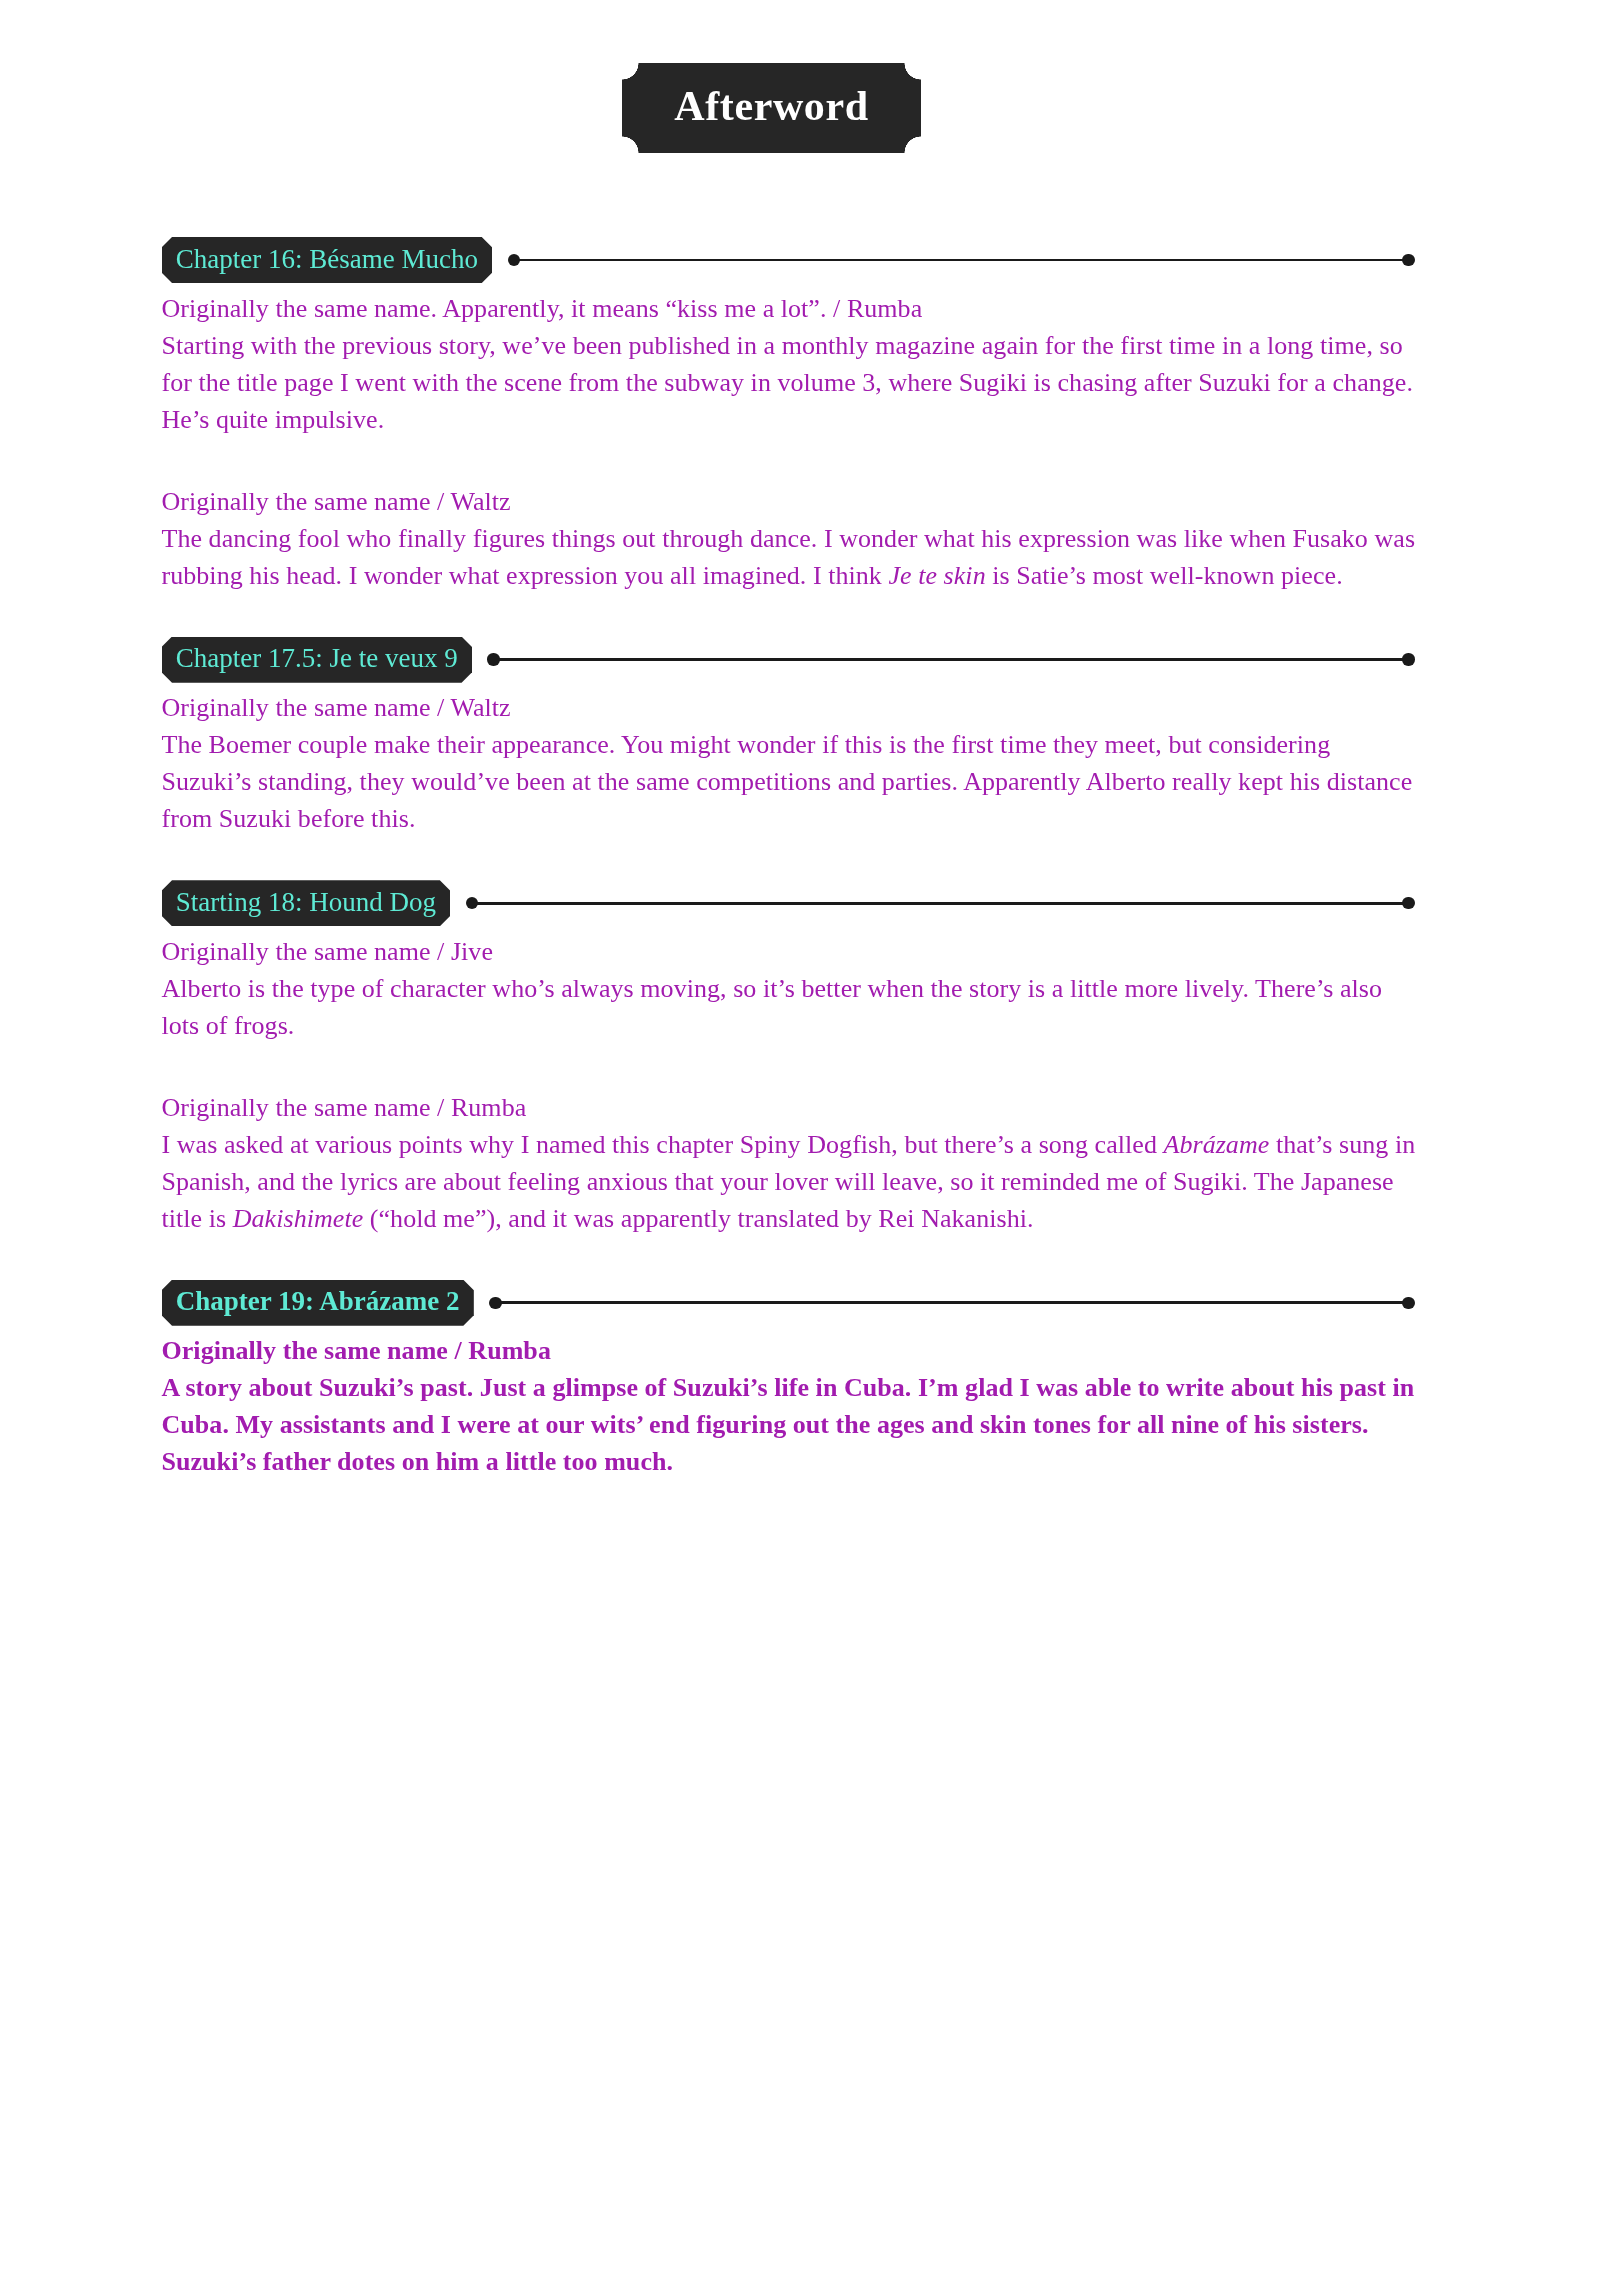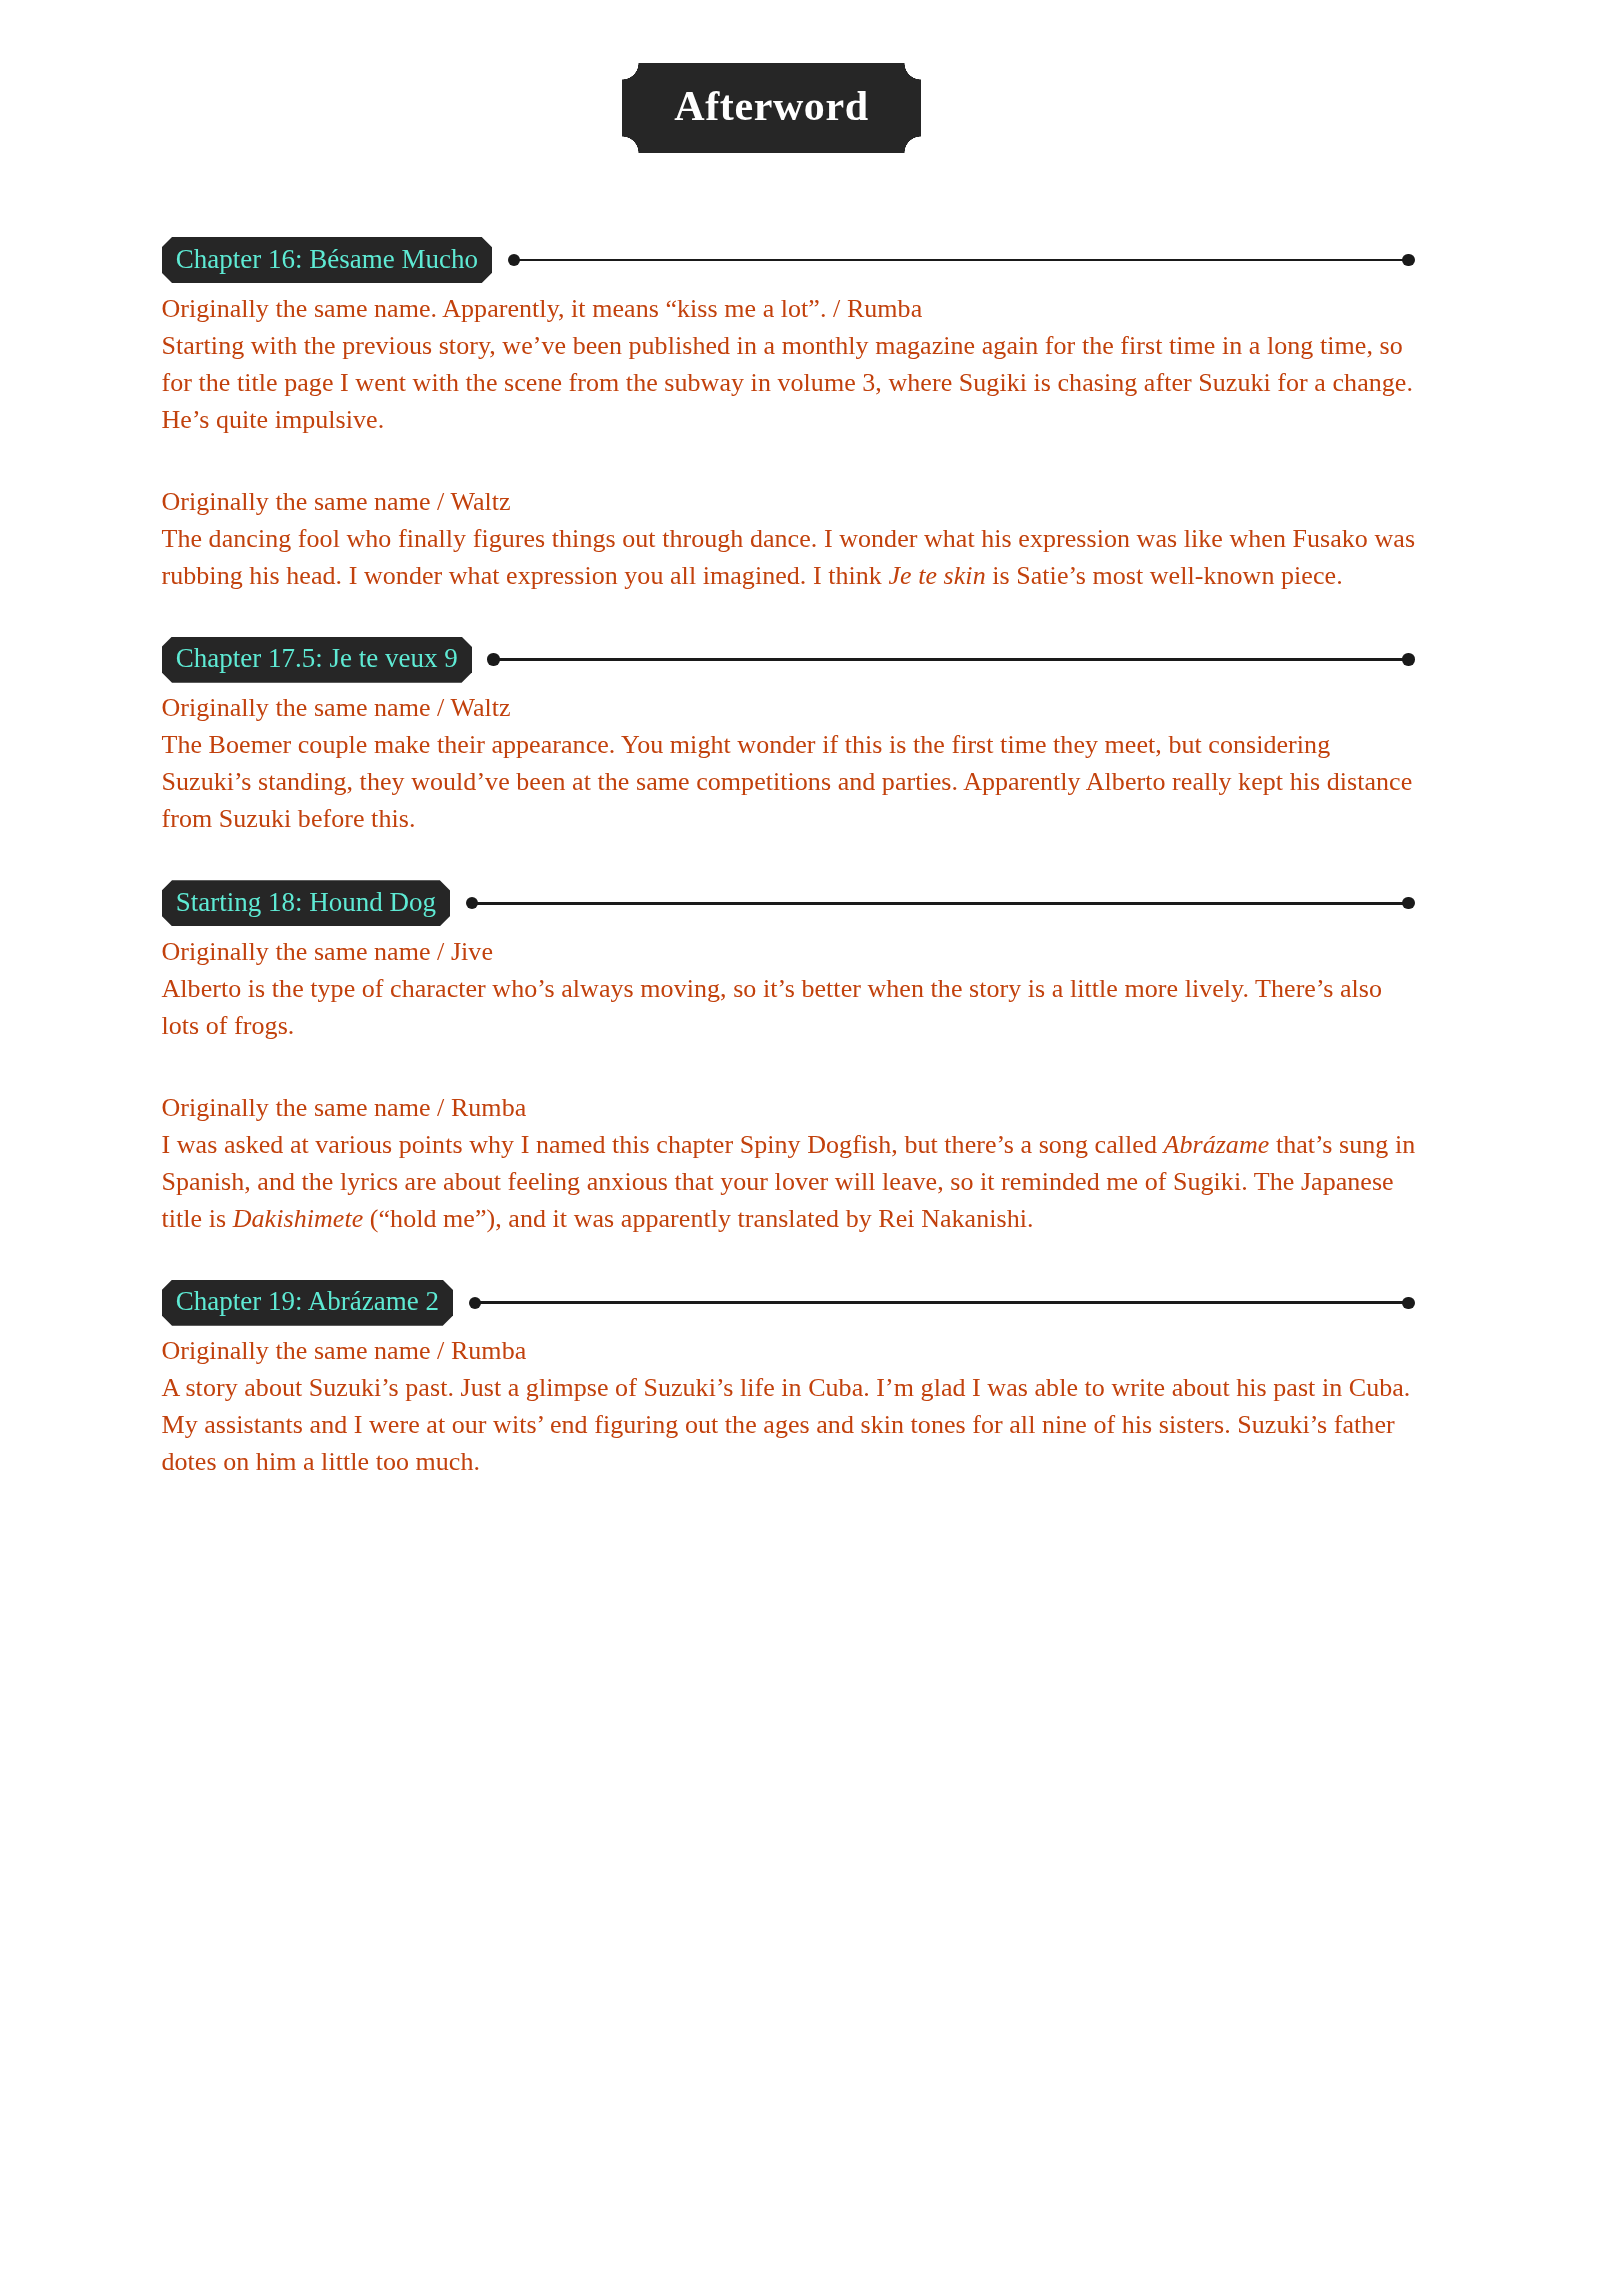--- a/index.html
+++ b/index.html
@@ -60,21 +60,21 @@
   
   .content {
     margin:0 auto;
     width:1300px;
     padding-left:40px;
     padding-top:86px;
   }
 
   
   .entry { margin-bottom:45px; }
-  .entry:last-child { margin-bottom:0; }
+  .entry:last-child { margin-bottom:0;font-weight:bold; }
 
   .entry-head {
     display:flex;
     align-items:center;
     height:42px;
     margin-bottom:8.6px;
   }
 
   .chapter-tag {
     background:#262626;
@@ -119,21 +119,21 @@
     border-radius:50%;
     background:#1a1a1a;
   }
   .rule-dot.left  { left:0; }
   .rule-dot.right { right:0; }
 
   
   .entry-body {
     font-size:26px;
     line-height:37px;
-    color:#c2410c;
+    color:#a21caf;
     letter-spacing:0.05px;
   }
   .entry-body .meta { display:block; }
   .entry-body .para { display:block; }
   .entry-body i { font-style:italic; }
 </style>
 </head>
 <body>
 
 <div class="page">

